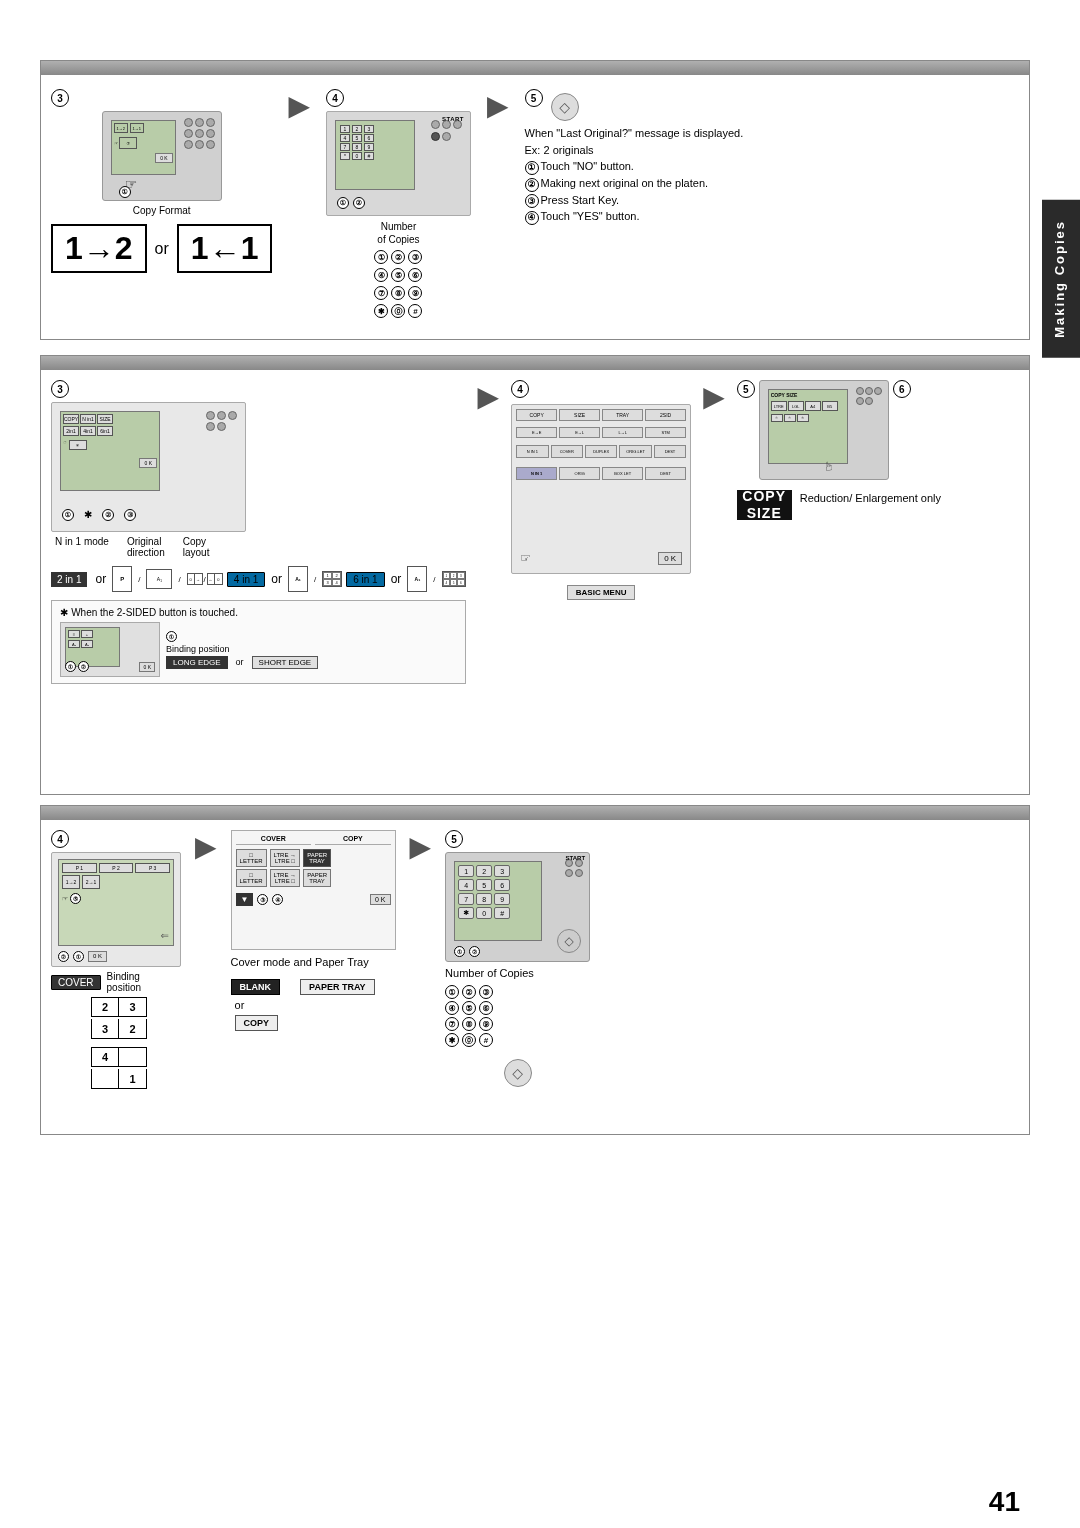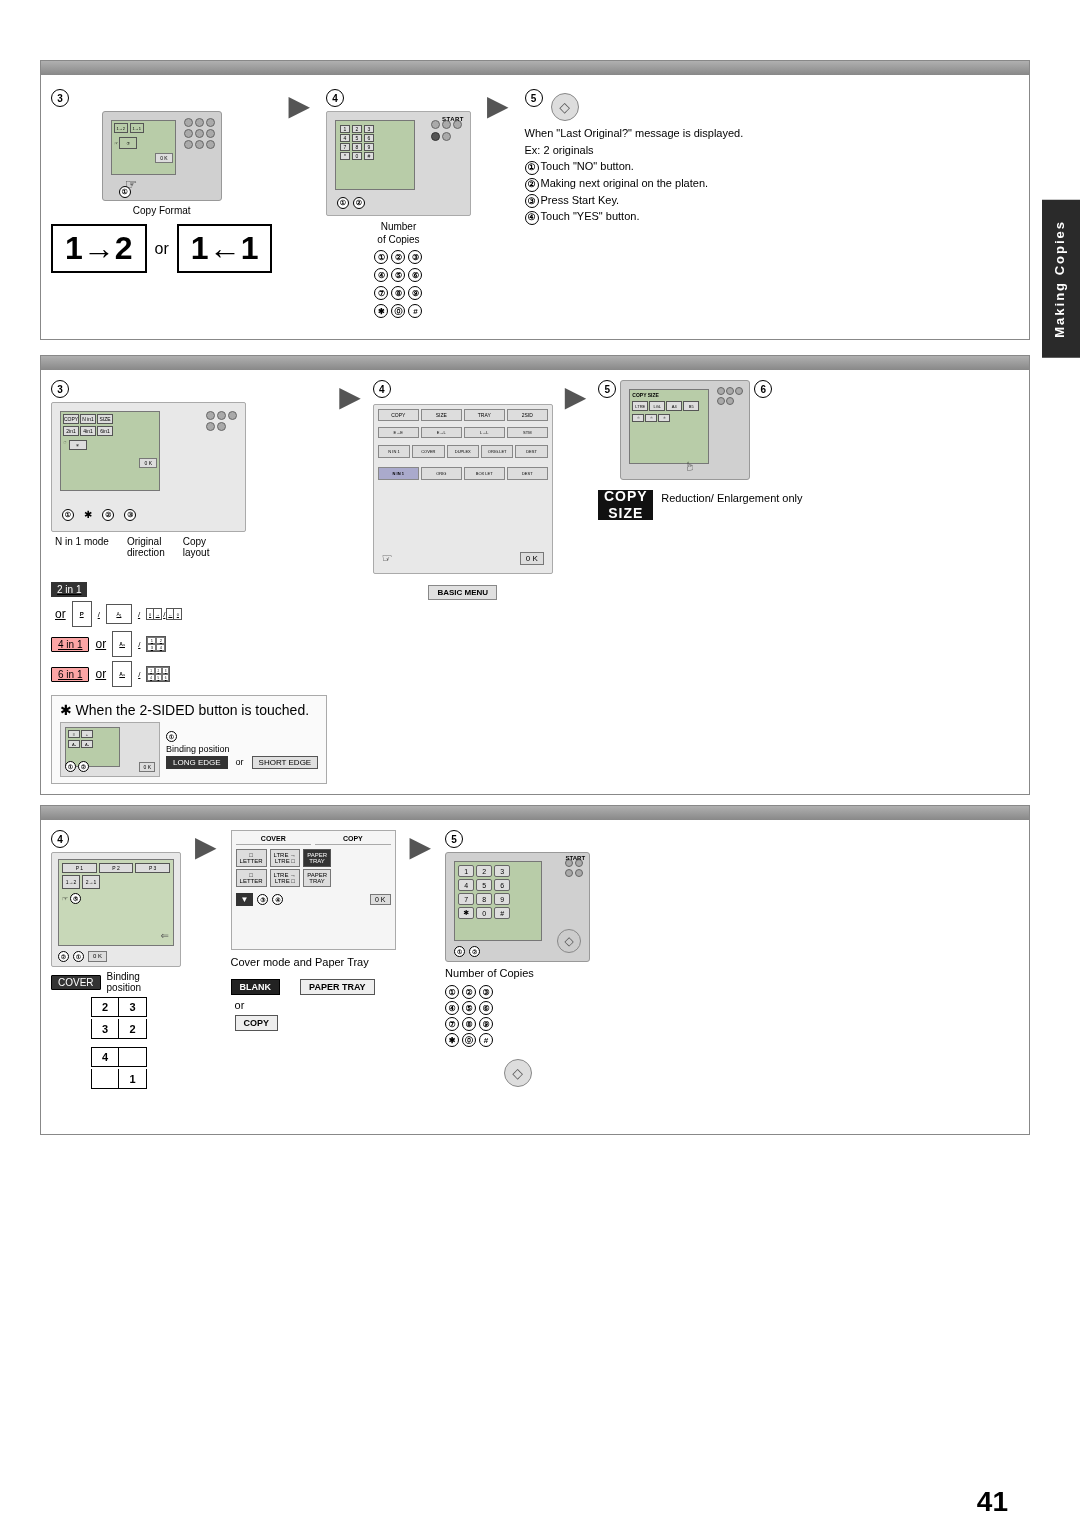--- a/index.html
+++ b/index.html
@@ -73,39 +73,39 @@
       font-weight: bold;
       margin-right: 2px;
     }
 
     
     .btn-label {
       display: inline-block;
       border: 1px solid #000;
       padding: 1px 6px;
       font-size: 10px;
-      background: #fca5a5;
+      background: #0369a1;
       border-radius: 1px;
     }
 
     .btn-label-dark {
       display: inline-block;
       border: 1px solid #000;
       padding: 1px 6px;
       font-size: 10px;
       background: #333;
       color: #fff;
       border-radius: 1px;
     }
 
     
     .page-num {
       position: absolute;
       bottom: 10px;
-      right: 72px;
+      right: 60px;
       font-size: 28px;
       font-weight: bold;
       color: #000;
     }
 
     
     .badge-2in1 {
       background: #333;
       color: #fff;
       font-size: 10px;
@@ -569,21 +569,21 @@
           <span class="step-num" style="width:12px;height:12px;font-size:7px;">③</span>
         </div>
       </div>
 
       <div style="display:flex; gap:18px; font-size:10px; margin-left:4px;">
         <span>N in 1 mode</span>
         <span>Original<br>direction</span>
         <span>Copy<br>layout</span>
       </div>
 
-      <div style="display:flex; flex-direction:column; gap:4px; margin-top:20px;text-decoration:underline;">
+      <div style="display:flex; flex-direction:row; gap:4px; margin-top:4px;">
 
         <div style="display:flex; align-items:center; gap:6px;">
           <div class="badge-2in1">2 in 1</div>
 
         </div>
         <div style="display:flex; align-items:center; gap:6px; margin-left:4px;">
           <span>or</span>
 
           <div class="orient-box">
             <div style="font-size:6px; font-weight:bold;">P</div>
@@ -636,21 +636,21 @@
             <div style="border:0.5px solid #777; display:flex; align-items:center; justify-content:center;">3</div>
             <div style="border:0.5px solid #777; display:flex; align-items:center; justify-content:center;">4</div>
             <div style="border:0.5px solid #777; display:flex; align-items:center; justify-content:center;">5</div>
             <div style="border:0.5px solid #777; display:flex; align-items:center; justify-content:center;">6</div>
           </div>
         </div>
       </div>
 
 
       <div class="note-box" style="margin-top:4px;">
-        <p style="font-size:14px; margin-bottom:4px;">✱ When the 2-SIDED button is touched.</p>
+        <p style="font-size:10px; margin-bottom:4px;">✱ When the 2-SIDED button is touched.</p>
 
         <div style="display:flex; align-items:center; gap:6px;">
           <div style="width:100px; height:55px; border:1px solid #aaa; background:#e0e0e0; position:relative;">
             <div style="position:absolute; left:4px; top:4px; width:55px; height:40px; background:#b8cca8; border:1px solid #777; font-size:4px; padding:2px;">
               <div style="display:flex; gap:1px;">
                 <div style="width:12px;height:8px;border:1px solid #555;background:#ddd;font-size:4px;display:flex;align-items:center;justify-content:center;">≡</div>
                 <div style="width:12px;height:8px;border:1px solid #555;background:#ddd;font-size:4px;display:flex;align-items:center;justify-content:center;">+</div>
               </div>
               <div style="display:flex; gap:1px; margin-top:2px;">
                 <div style="width:12px;height:8px;border:1px solid #555;background:#ddd;font-size:4px;display:flex;align-items:center;justify-content:center;">A₁</div>

